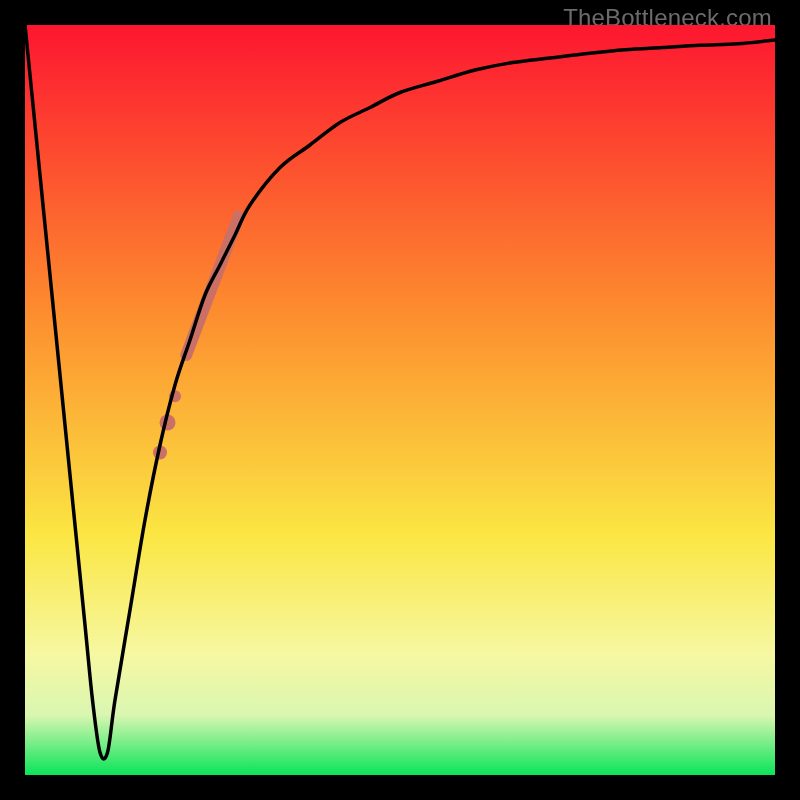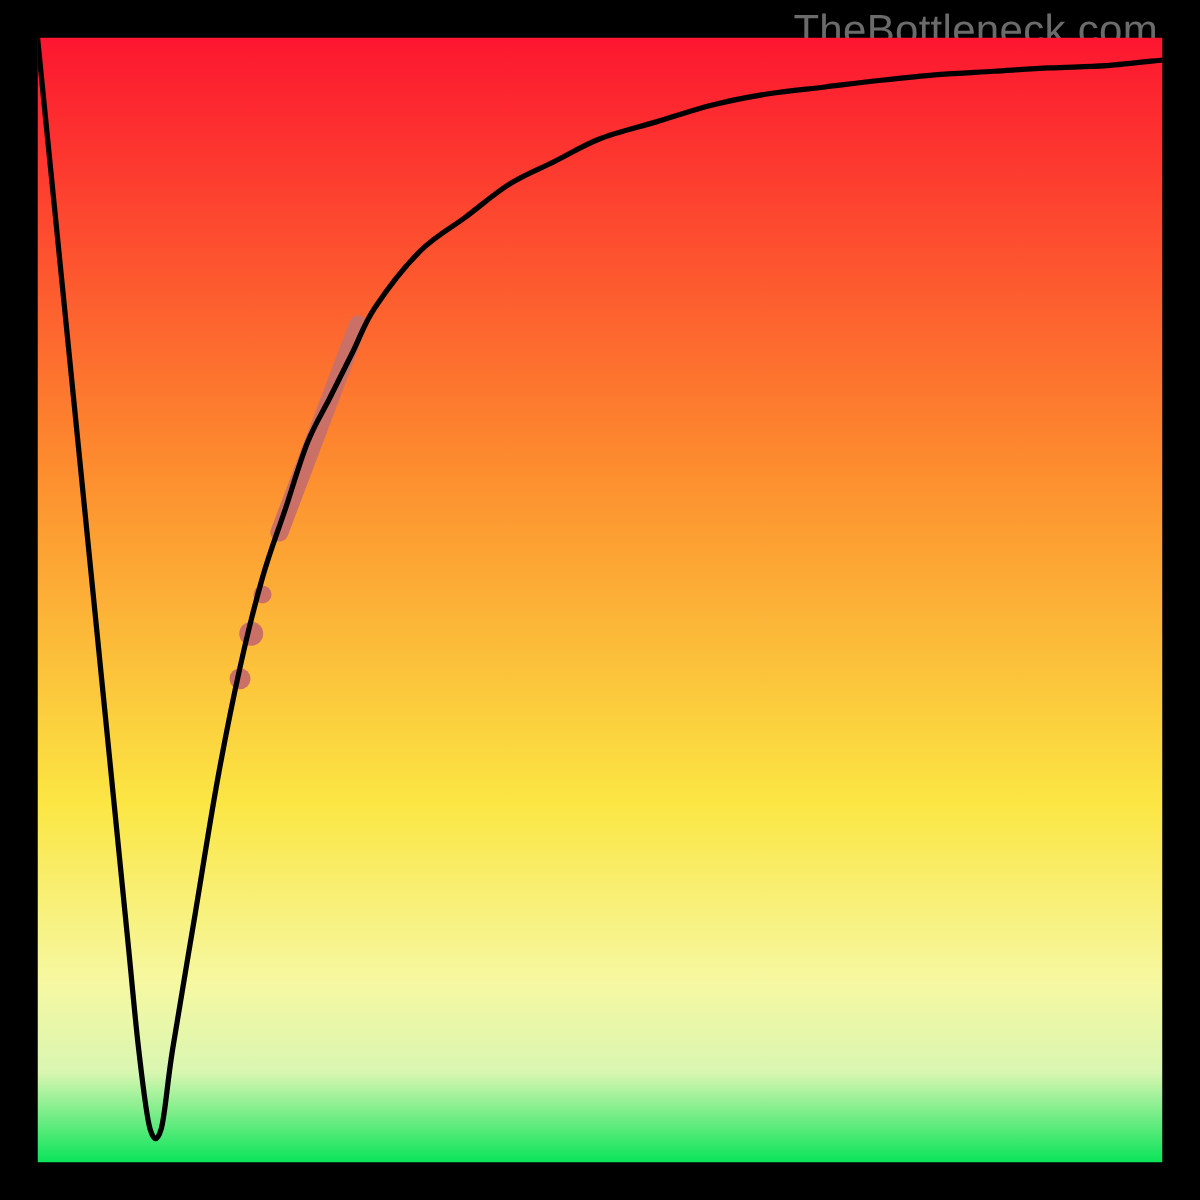--- a/index.html
+++ b/index.html
@@ -23,21 +23,21 @@
     position: absolute;
     left: 25px;
     top: 25px;
     width: 750px;
     height: 750px;
   }
   .watermark {
     position: absolute;
     top: 4px;
     right: 28px;
-    font-size: 28px;
+    font-size: 24px;
     font-weight: 500;
     color: #6b6b6b;
     letter-spacing: 0.2px;
   }
 </style>
 </head>
 <body>
 
 <div class="frame">
   <div class="watermark">TheBottleneck.com</div>

